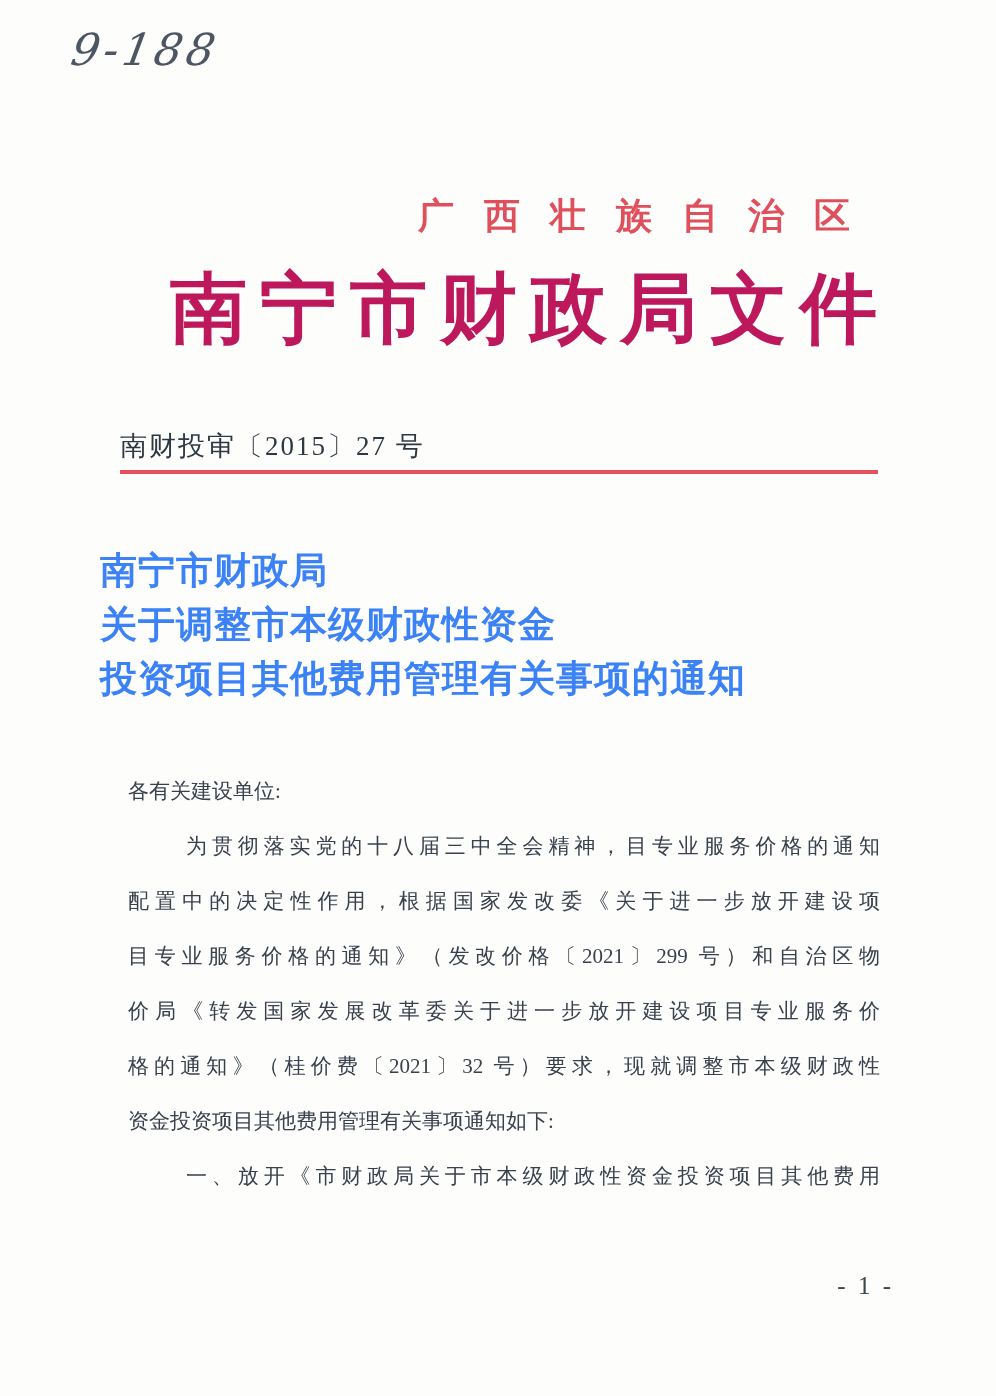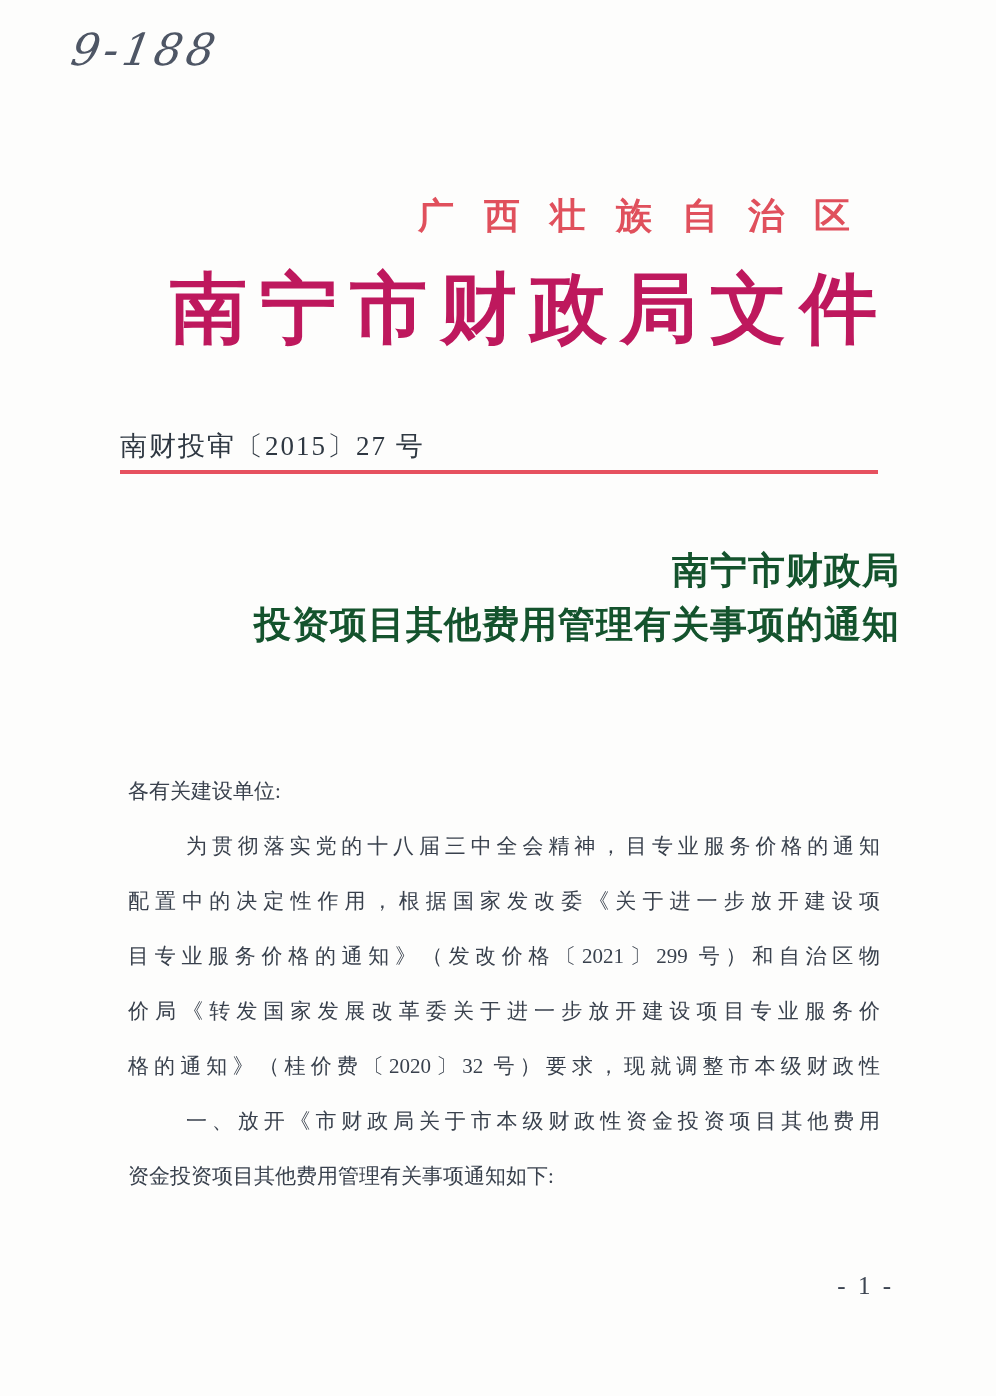--- a/index.html
+++ b/index.html
@@ -74,24 +74,24 @@
     top: 470px;
     height: 4px;
     background: #e6515f;
   }
   
   .title-block {
     position: absolute;
     left: 100px;
     width: 800px;
     top: 544px;
-    text-align: right;
+    text-align: left;
     font-size: 37px;
     font-weight: bold;
-    color: #14532d;
+    color: #3b82f6;
     line-height: 54px;
     letter-spacing: 1px;
   }
   
   .body-block {
     position: absolute;
     left: 128px;
     width: 752px;
     top: 764px;
     font-size: 21px;
@@ -130,31 +130,32 @@
   <div class="region-line">广西壮族自治区</div>
 
   <div class="org-line">南宁市财政局文件</div>
 
   <div class="doc-number">南财投审〔2015〕27 号</div>
 
   <div class="red-rule"></div>
 
   <div class="title-block">
     <div>南宁市财政局</div>
+    <div>关于调整市本级财政性资金</div>
     <div>投资项目其他费用管理有关事项的通知</div>
   </div>
 
   <div class="body-block">
     <div class="body-line">各有关建设单位:</div>
     <div id="body-lines">
         <div class="body-line justify indent">为贯彻落实党的十八届三中全会精神，目专业服务价格的通知</div>
         <div class="body-line justify">配置中的决定性作用，根据国家发改委《关于进一步放开建设项</div>
         <div class="body-line justify">目专业服务价格的通知》（发改价格〔2021〕299 号）和自治区物</div>
         <div class="body-line justify">价局《转发国家发展改革委关于进一步放开建设项目专业服务价</div>
-        <div class="body-line justify">格的通知》（桂价费〔2020〕32 号）要求，现就调整市本级财政性</div>
+        <div class="body-line justify">格的通知》（桂价费〔2021〕32 号）要求，现就调整市本级财政性</div>
+        <div class="body-line">资金投资项目其他费用管理有关事项通知如下:</div>
         <div class="body-line justify indent">一、放开《市财政局关于市本级财政性资金投资项目其他费用</div>
-        <div class="body-line">资金投资项目其他费用管理有关事项通知如下:</div>
       </div>
   </div>
 
   <div class="page-number">- 1 -</div>
 
 </div>
 
 </body></html>

